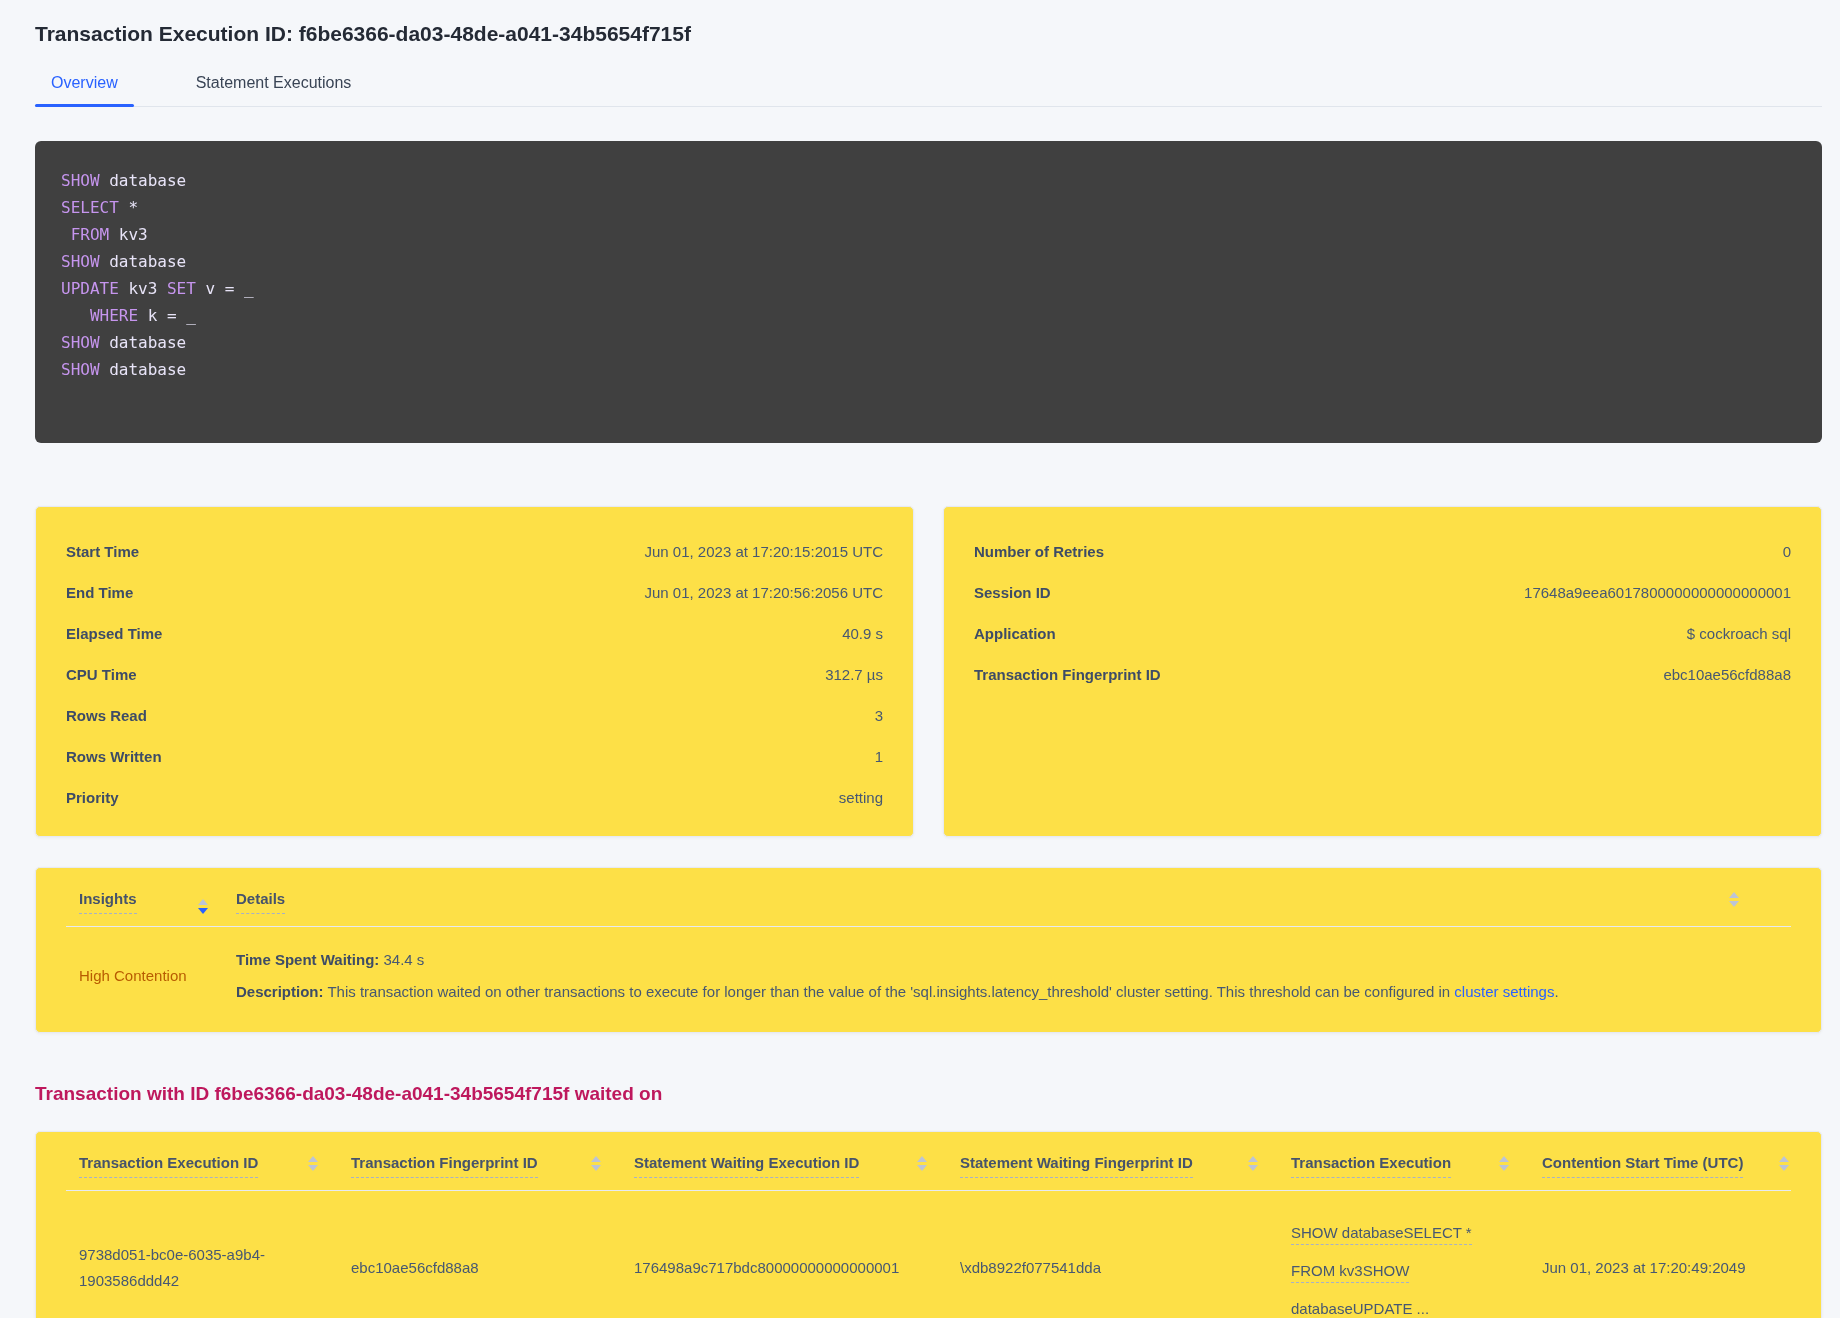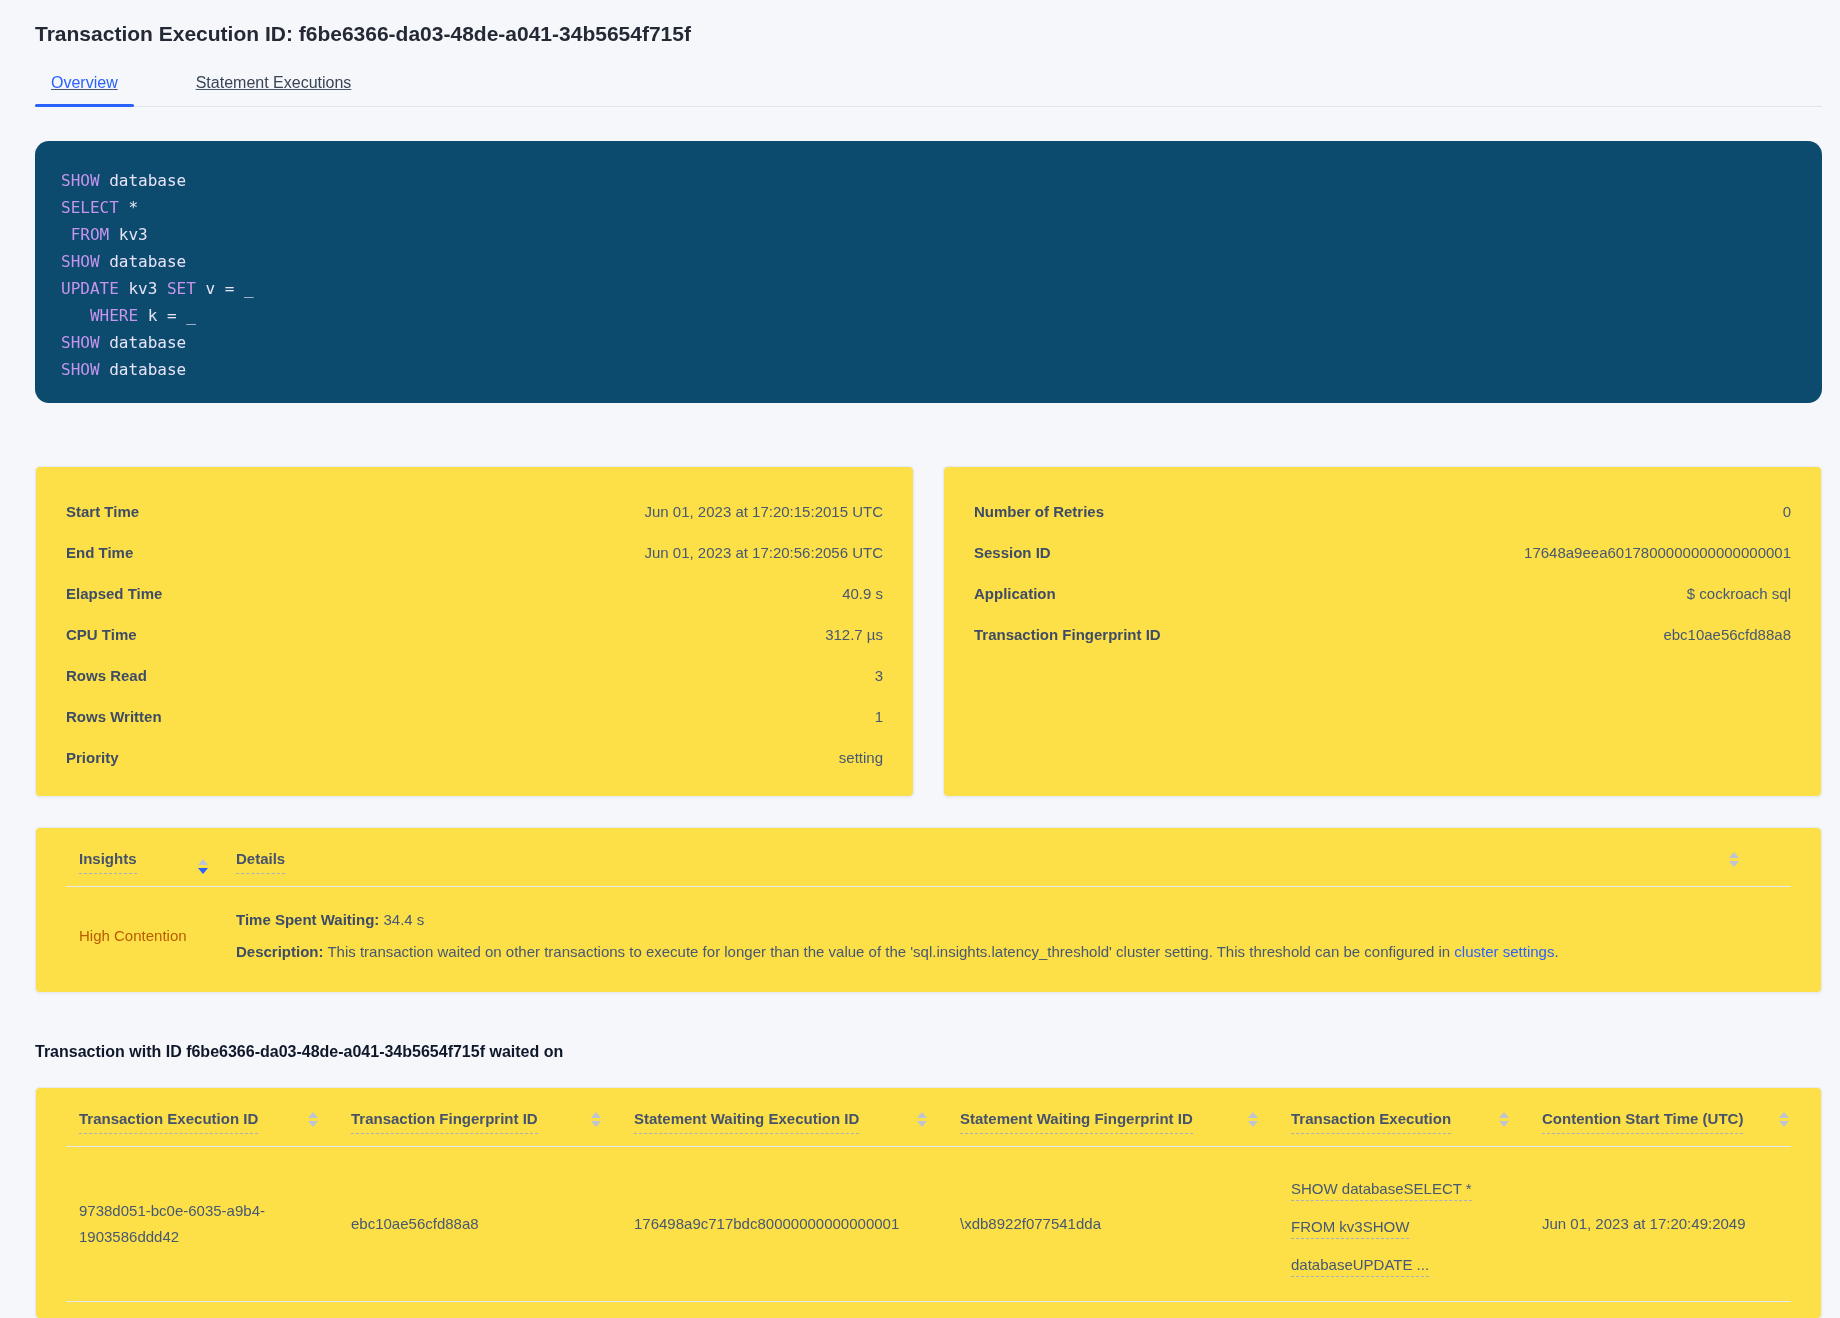--- a/index.html
+++ b/index.html
@@ -10,34 +10,34 @@
     font-family: "Liberation Sans", sans-serif;
     color: #475872;
   }
   .page { padding-top: 20px; margin-left: 35px; width: 1787px; }
 
   h1.page-title {
     margin: 0; font-size: 21px; line-height: 28px; font-weight: bold; color: #242a35;
   }
 
   
-  .tabs { margin-top: 26px; border-bottom: 1px solid #e0e5ec; display: flex; text-decoration: underline; }
+  .tabs { margin-top: 26px; border-bottom: 1px solid #e0e5ec; display: flex; }
   .tab {
     font-size: 16px; color: #394455; padding: 0 16px 14px 16px; cursor: pointer;
     position: relative; margin-right: 46px;
   }
   .tab.active { color: #2962ff; }
   .tab.active .tab-underline {
     position: absolute; left: 0; right: 0; bottom: -1px; height: 3px;
     background: #2962ff; border-radius: 2px;
   }
 
   
   .codeblock {
-    margin-top: 34px; height: 262px; background: #0c4a6e; border-radius: 14px;
+    margin-top: 34px; height: 302px; background: #404040; border-radius: 6px;
     padding: 26px 20px 0 26px;
     font-family: "DejaVu Sans Mono", monospace;
     font-size: 16px; line-height: 27px;
   }
   .code-line { white-space: pre; }
   .kw { color: #c695ee; }
   .pl { color: #e8e4f8; }
 
   
   .cards { margin-top: 63px; display: flex; gap: 29px; }
@@ -70,21 +70,21 @@
   .ins-col1 .sort { margin-left: auto; margin-right: 28px; margin-top: 2px; }
   .ins-col2 { flex: 1; }
   .ins-head-right { margin-left: auto; margin-right: 52px; margin-top: 2px; }
   .ins-row { display: flex; align-items: center; padding: 22px 0 30px 0; font-size: 15px; }
   .insight-badge { width: 170px; padding-left: 13px; color: #b85c00; flex-shrink: 0; }
   .ins-details { flex: 1; line-height: 21px; }
   .ins-details .line1 { margin-bottom: 11px; }
   .blabel { font-weight: bold; color: #3e4c66; }
 
   
-  h2.waited-heading { margin: 50px 0 0 0; font-size: 16px; font-weight: bold; color: #0f172a; }
+  h2.waited-heading { margin: 50px 0 0 0; font-size: 19px; font-weight: bold; color: #be185d; }
   .waited-card { margin-top: 26px; padding: 0 30px 16px 30px; }
   .w-head { display: flex; align-items: flex-start; padding: 22px 0 12px 0; border-bottom: 1px solid #e7eaf2; }
   .w-row { display: flex; align-items: center; padding: 20px 0; border-bottom: 1px solid #e7eaf2; font-size: 15px; }
   .wc { padding-left: 13px; display: flex; align-items: flex-start; }
   .wc .sort { margin-left: auto; margin-right: 20px; margin-top: 2px; }
   .wc1 { width: 272px; } .wc2 { width: 283px; } .wc3 { width: 326px; }
   .wc4 { width: 331px; gap: 44px; } .wc5 { width: 251px; } .wc6 { flex: 1; }
   .wc6 .sort { margin-right: 2px; }
   .cell { padding-left: 13px; line-height: 26px; color: #475872; }
   .c1 { width: 272px; padding-right: 70px; }

